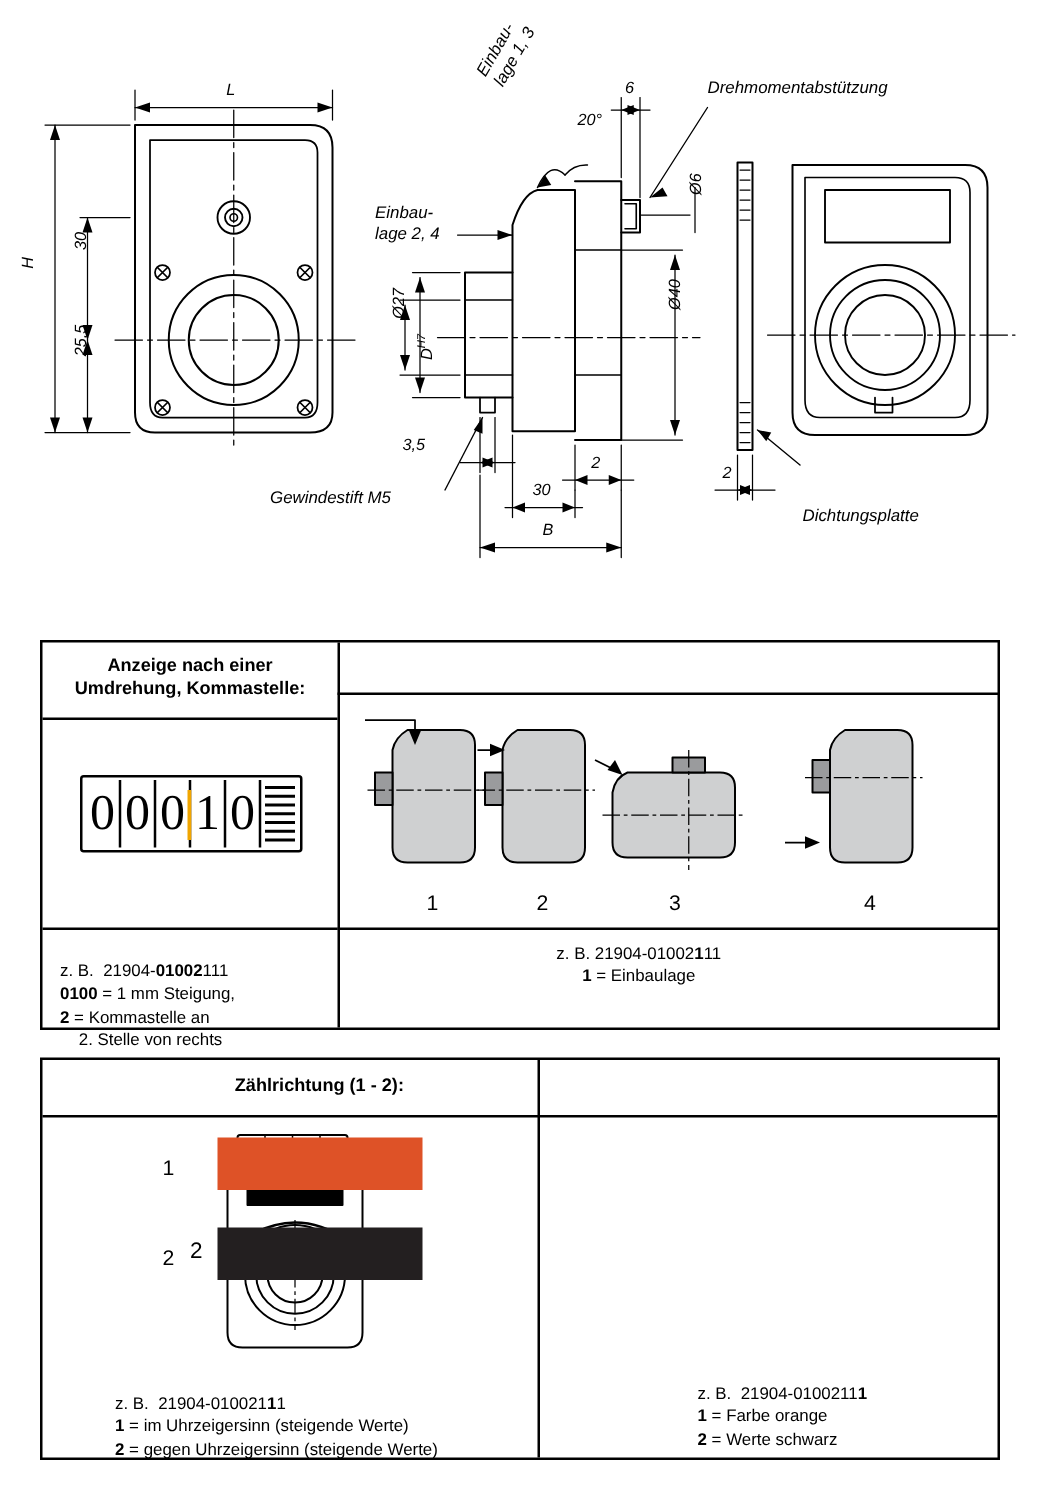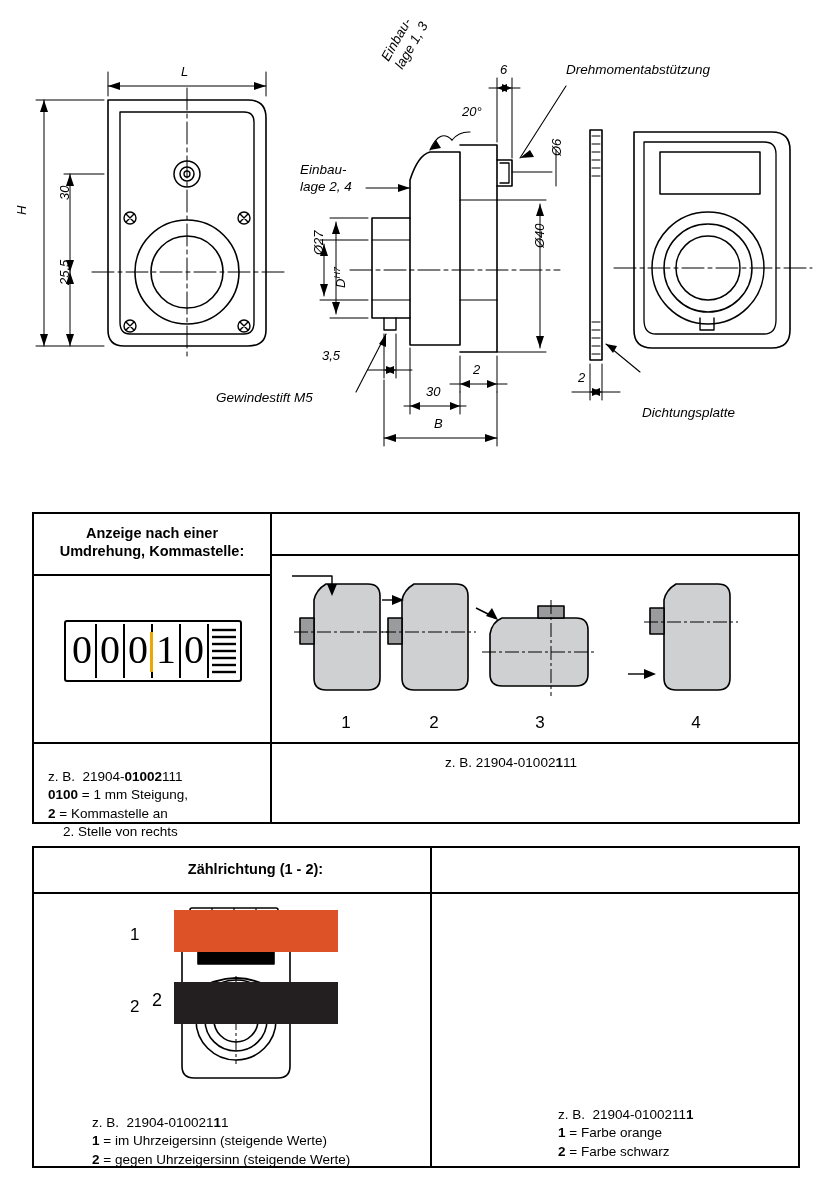--- a/index.html
+++ b/index.html
@@ -291,21 +291,21 @@
       </g>
     </svg>
 
     <div class="dim" style="left:181px; top:64px;">L</div>
     <div class="dim" style="left:14px; top:215px; transform:rotate(-90deg); transform-origin:left top;"><span>H</span></div>
     <div class="dim" style="left:57px; top:200px; transform:rotate(-90deg); transform-origin:left top;"><span>30</span></div>
     <div class="dim" style="left:57px; top:285px; transform:rotate(-90deg); transform-origin:left top;"><span>25,5</span></div>
 
     <div class="lbl-i" style="left:378px; top:56px; transform:rotate(-60deg); transform-origin:left top; line-height:1.2;">Einbau-<br>lage 1, 3</div>
     <div class="lbl-i" style="left:300px; top:162px; line-height:1.25;">Einbau-<br>lage 2, 4</div>
-    <div class="dim" style="left:462px; top:104px;">20°</div>
+    <div class="dim" style="left:462px; top:88px;">20°</div>
     <div class="dim" style="left:500px; top:62px;">6</div>
     <div class="dim" style="left:549px; top:156px; transform:rotate(-90deg); transform-origin:left top;"><span>Ø6</span></div>
     <div class="dim" style="left:532px; top:248px; transform:rotate(-90deg); transform-origin:left top;"><span>Ø40</span></div>
     <div class="dim" style="left:311px; top:255px; transform:rotate(-90deg); transform-origin:left top;"><span>Ø27</span></div>
     <div class="dim" style="left:332px; top:288px; transform:rotate(-90deg); transform-origin:left top;"><span>D</span><sup style="font-size:9px;">H7</sup></div>
     <div class="dim" style="left:322px; top:348px;">3,5</div>
     <div class="dim" style="left:473px; top:362px;">2</div>
     <div class="dim" style="left:426px; top:384px;">30</div>
     <div class="dim" style="left:434px; top:416px;">B</div>
     <div class="dim" style="left:578px; top:370px;">2</div>
@@ -356,20 +356,21 @@
     </div>
 
     <div class="note" style="left:14px; top:236px; width:220px;">
 <span>z. B.  21904-</span><b>01002</b><span>111</span>
 <b>0100</b><span> = 1 mm Steigung,</span>
 <b>2</b><span> = Kommastelle an</span>
 <span>    2. Stelle von rechts</span></div>
 
     <div class="note ctr" style="left:236px; top:240px; width:482px; text-align:center; white-space:normal;">
       <div><span>z. B.  21904-01002</span><b>1</b><span>11</span></div>
+      <div><b>1</b><span> = Einbaulage</span></div>
     </div>
 
     <svg width="530" height="186" viewBox="0 0 530 186" style="position:absolute; left:236px; top:42px;">
       <g stroke="#000" stroke-width="1.6" stroke-linejoin="round">
 
         <g>
           <path d="M66,28 L98,28 Q110,28 110,40 L110,122 Q110,134 98,134 L56,134 Q44,134 44,122 L44,44 Q46,34 56,28 Z" fill="#cfd0d1"></path>
           <rect x="30" y="62" width="14" height="26" fill="#9a9b9d"></rect>
           <line x1="24" y1="76" x2="118" y2="76" stroke-width="1" stroke-dasharray="14,3,3,3"></line>
           <path d="M22,20 L62,20 L62,34" fill="none" stroke-width="1.4"></path>
@@ -457,16 +458,16 @@
 
     <div class="note" style="left:96px; top:76px; font-size:17px;">1</div>
     <div class="swatch" style="left:140px; top:62px; width:164px; height:42px; background:#de5227;"></div>
 
     <div class="note" style="left:96px; top:148px; font-size:17px;">2</div>
     <div class="swatch" style="left:140px; top:134px; width:164px; height:42px; background:#231f20;"></div>
 
     <div class="note" style="left: 524px; top: 240px; width: 300px;">
 <span>z. B.  21904-0100211</span><b>1</b>
 <b>1</b><span> = Farbe orange</span>
-<b>2</b><span> = Farbe schwarz</span></div>
+<b>2</b><span> = Werte schwarz</span></div>
   </div>
 
 </div>
 
 </body></html>

